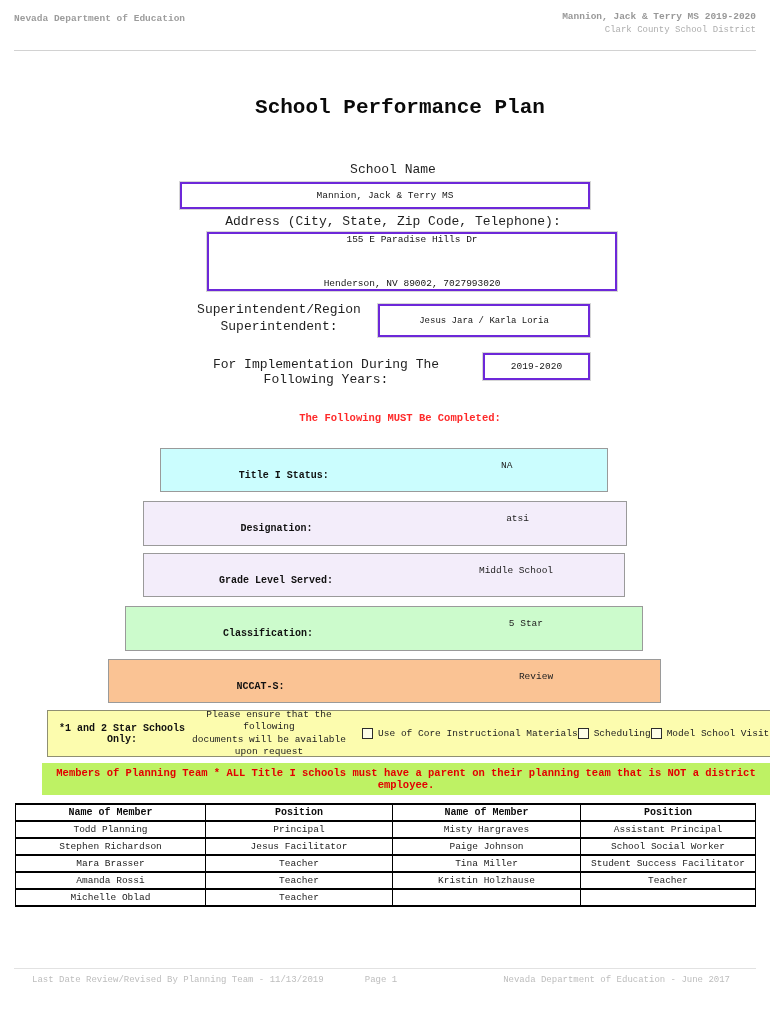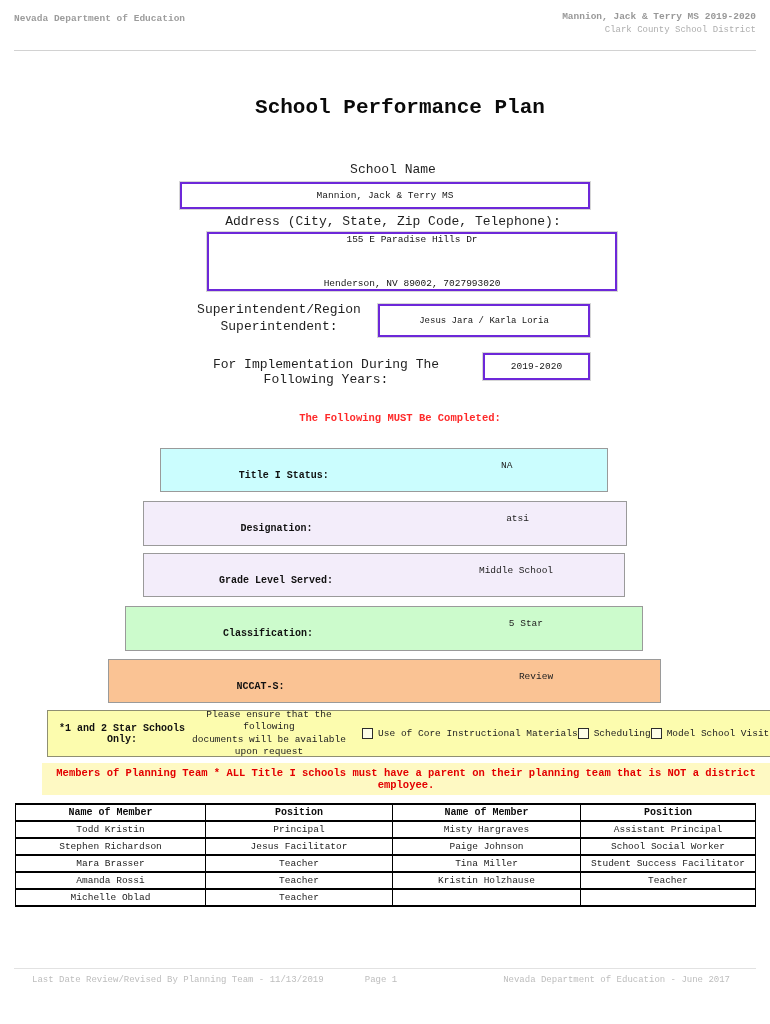--- a/index.html
+++ b/index.html
@@ -210,41 +210,41 @@
         <span class="cb-lbl">Scheduling</span>
       </div>
       <div class="cb-item">
         <span class="cbox"></span>
         <span class="cb-lbl">Model School Visits</span>
       </div>
     </div>
   </div>
 
   <div class="hl-wrap">
-    <span style="background-color: #fef9c3; margin-left: 42px;">Members of Planning Team * ALL Title I schools must have a parent on their planning team that is NOT a district employee.</span>
+    <span style="background-color: #bef264; margin-left: 42px;">Members of Planning Team * ALL Title I schools must have a parent on their planning team that is NOT a district employee.</span>
   </div>
 
   <table class="members">
     <colgroup>
         <col style="width:190px">
         <col style="width:187px">
         <col style="width:188px">
         <col style="width:175px">
       </colgroup>
     <thead>
       <tr>
         <th>Name of Member</th>
         <th>Position</th>
         <th>Name of Member</th>
         <th>Position</th>
       </tr>
     </thead>
     <tbody>
       <tr>
-        <td>Todd Kristin</td>
+        <td>Todd Planning</td>
         <td>Principal</td>
         <td>Misty Hargraves</td>
         <td>Assistant Principal</td>
       </tr>
       <tr>
         <td>Stephen Richardson</td>
         <td>Jesus Facilitator</td>
         <td>Paige Johnson</td>
         <td>School Social Worker</td>
       </tr>

